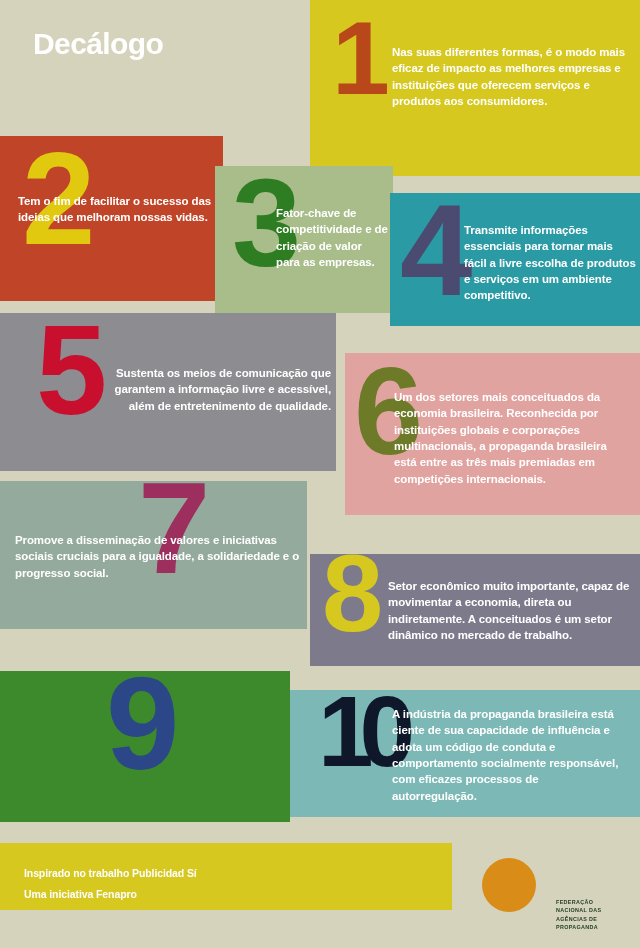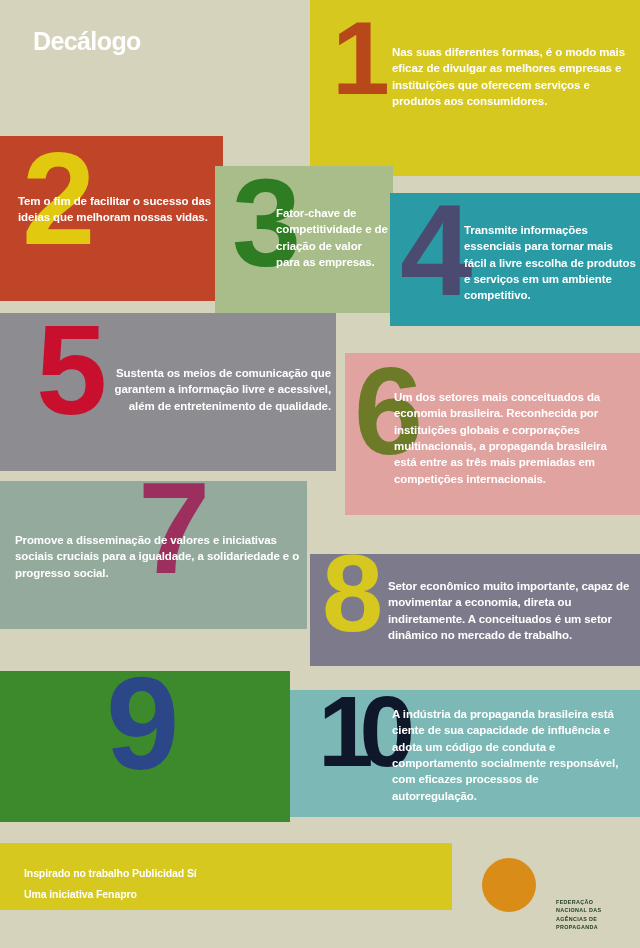--- a/index.html
+++ b/index.html
@@ -38,21 +38,21 @@
   }
   
   #title {
     position: absolute;
     left: 33px;
     top: 26px;
     width: 280px;
     color: #ffffff;
     font-family: "Liberation Sans", sans-serif;
     font-weight: bold;
-    font-size: 25px;
+    font-size: 30px;
     line-height: 1.22;
     letter-spacing: -0.6px;
   }
   
   #b1 { left: 310px; top: 0px;   width: 330px; height: 176px; background: #d6c81f; }
   #b2 { left: 0px;   top: 136px; width: 223px; height: 165px; background: #bf4428; }
   #b3 { left: 215px; top: 166px; width: 178px; height: 147px; background: #a8bd8a; }
   #b4 { left: 390px; top: 193px; width: 250px; height: 133px; background: #2a9aa5; }
   #b5 { left: 0px;   top: 313px; width: 336px; height: 158px; background: #8d8d91; }
   #b6 { left: 345px; top: 353px; width: 295px; height: 162px; background: #e0a3a0; }
@@ -126,21 +126,21 @@
   <div class="num" id="n2">2</div>
   <div class="num" id="n3">3</div>
   <div class="num" id="n4">4</div>
   <div class="num" id="n5">5</div>
   <div class="num" id="n6">6</div>
   <div class="num" id="n7">7</div>
   <div class="num" id="n8">8</div>
   <div class="num" id="n9">9</div>
   <div class="num" id="n10">10</div>
 
-  <div class="txt" id="t1">Nas suas diferentes formas, é o modo mais eficaz de divulgar as melhores empresas e instituições que oferecem serviços e produtos aos consumidores.</div>
+  <div class="txt" id="t1">Nas suas diferentes formas, é o modo mais eficaz de impacto as melhores empresas e instituições que oferecem serviços e produtos aos consumidores.</div>
   <div class="txt" id="t2">Tem o fim de facilitar o sucesso das ideias que melhoram nossas vidas.</div>
   <div class="txt" id="t3">Fator-chave de competitividade e de criação de valor para as empresas.</div>
   <div class="txt" id="t4">Transmite informações essenciais para tornar mais fácil a livre escolha de produtos e serviços em um ambiente competitivo.</div>
   <div class="txt" id="t5">Sustenta os meios de comunicação que garantem a informação livre e acessível, além de entretenimento de qualidade.</div>
   <div class="txt" id="t6">Um dos setores mais conceituados da economia brasileira. Reconhecida por instituições globais e corporações multinacionais, a propaganda brasileira está entre as três mais premiadas em competições internacionais.</div>
   <div class="txt" id="t7">Promove a disseminação de valores e iniciativas sociais cruciais para a igualdade, a solidariedade e o progresso social.</div>
   <div class="txt" id="t8">Setor econômico muito importante, capaz de movimentar a economia, direta ou indiretamente. A conceituados é um setor dinâmico no mercado de trabalho.</div>
   <div class="txt" id="t10">A indústria da propaganda brasileira está ciente de sua capacidade de influência e adota um código de conduta e comportamento socialmente responsável, com eficazes processos de autorregulação.</div>
 
   <div class="block" id="footer-bar"></div>

